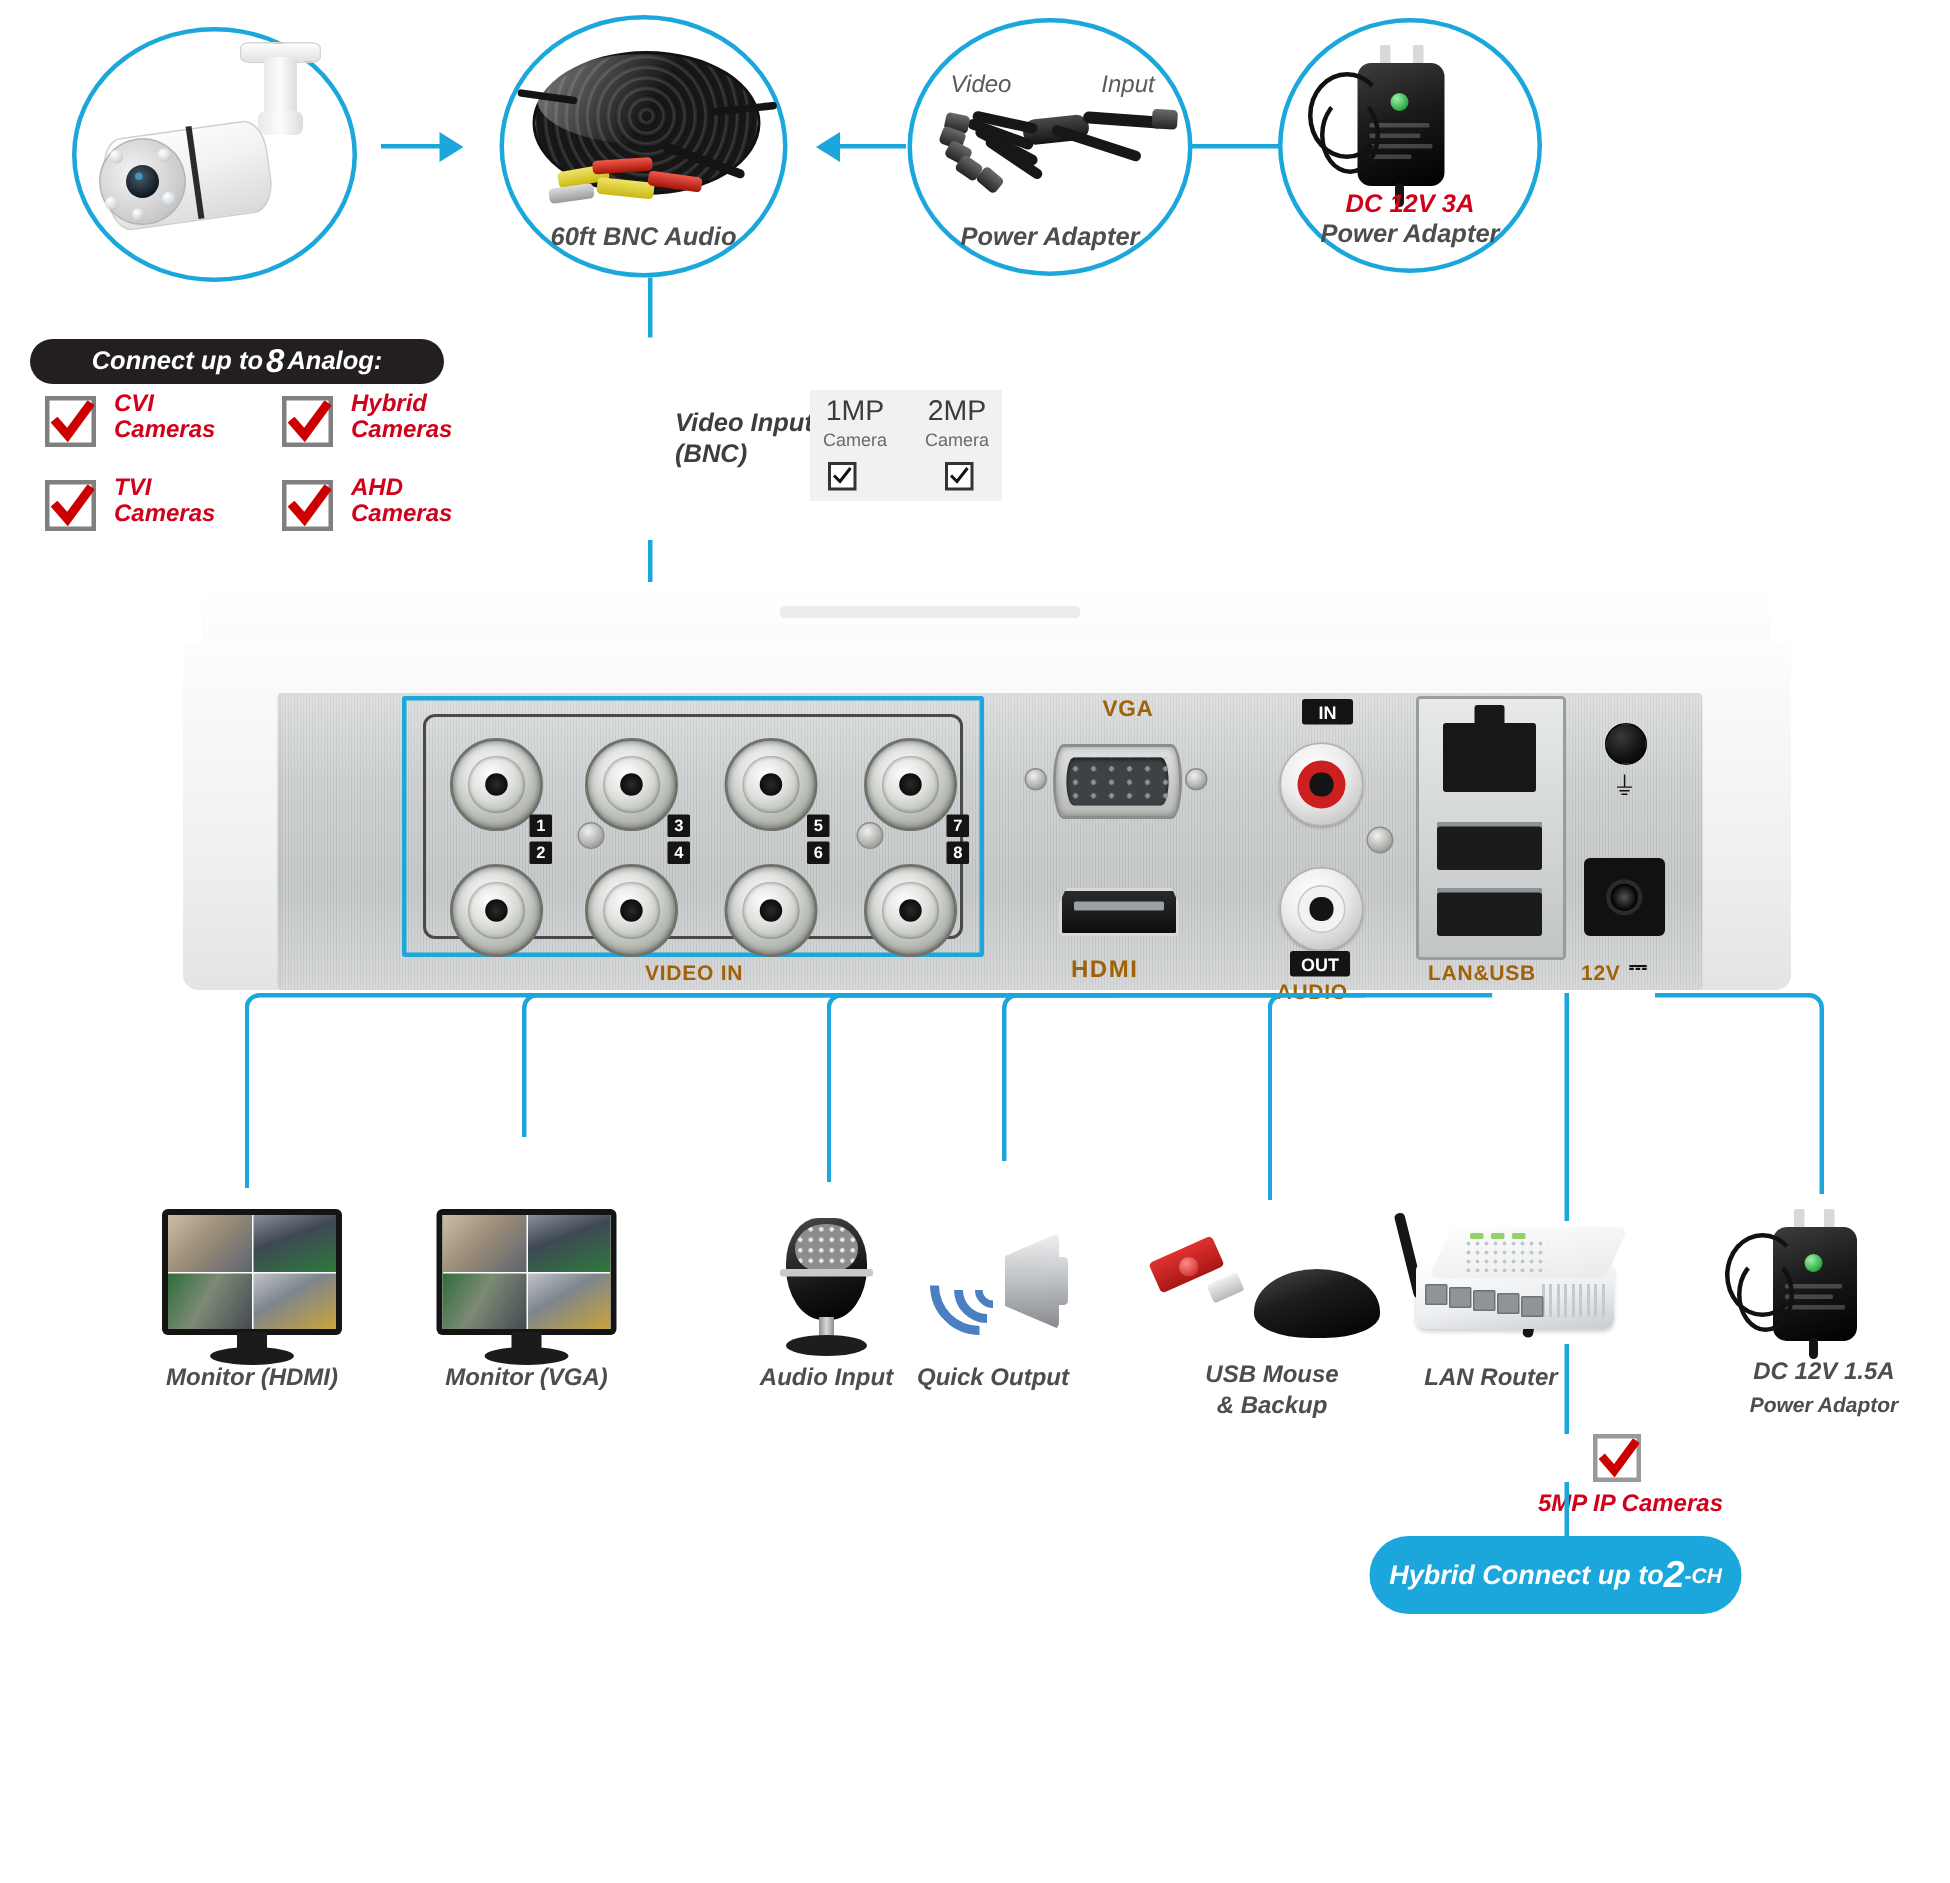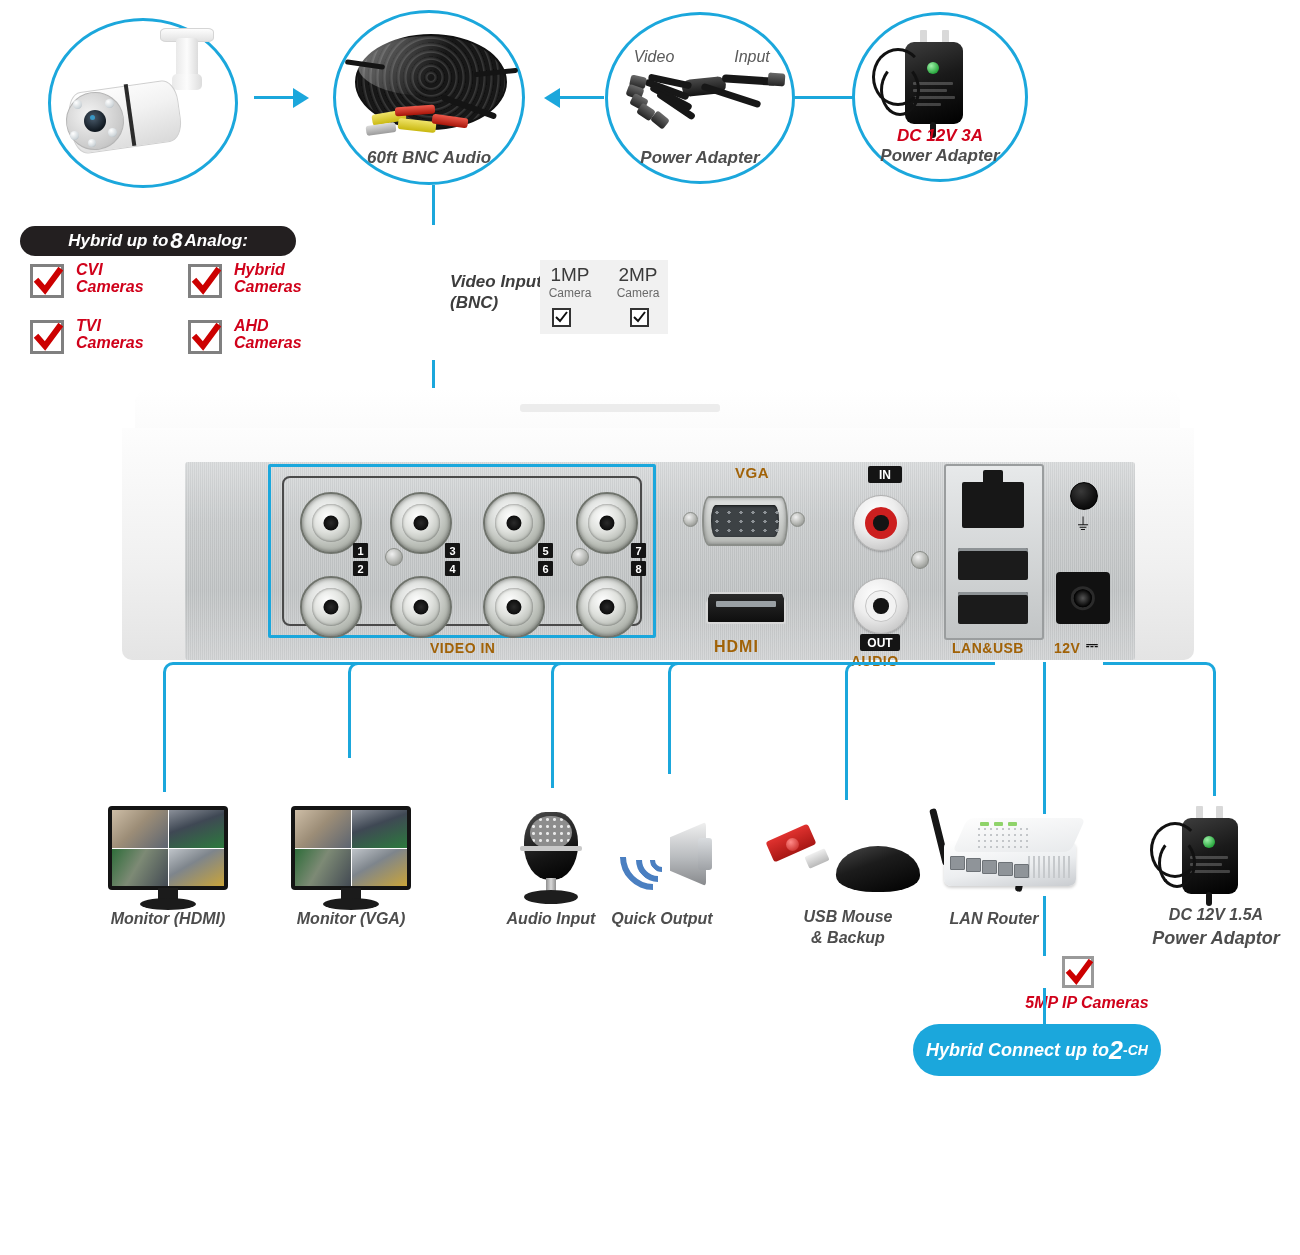--- a/index.html
+++ b/index.html
@@ -270,21 +270,21 @@
     <div class="pa-cord" style="left:880px;top:64px;width:34px;height:46px;border-color:transparent #111 #111 #111;"></div>
     <div class="cord" style="left:930px;top:122px;width:6px;height:16px;"></div>
   </div>
   <div class="circ-label red-label" style="left:852px;top:126px;width:176px;font-size:17px;">DC 12V 3A</div>
   <div class="circ-label" style="left:852px;top:146px;width:176px;font-size:17px;">Power Adapter</div>
 
   <div class="vline" style="left:432px;top:185px;height:40px;"></div>
   <div class="vline" style="left:432px;top:360px;height:145px;"></div>
 
   <div class="pill-dark" style="left:20px;top:226px;width:276px;height:30px;font-size:17px;">
-    <span>Hybrid up to </span>
+    <span>Connect up to </span>
       <span style="font-size:22px;padding:0 2px;">8</span>
       <span> Analog:</span>
   </div>
 
   <div class="chk" style="left:30px;top:264px;width:34px;height:34px;">
     <svg width="30" height="30" viewBox="0 0 30 30">
       <path d="M5 15 L12 23 L26 4" stroke="#CC0000" stroke-width="6" fill="none" stroke-linecap="square"></path>
     </svg>
   </div>
   <div class="chk-label" style="left:76px;top:261px;font-size:16px;">
@@ -531,21 +531,21 @@
     <div class="pa-body" style="left:1182px;top:818px;width:56px;height:76px;"></div>
     <div class="pa-led" style="left:1203px;top:836px;width:12px;height:12px;"></div>
     <div class="pa-txt" style="left:1190px;top:856px;width:38px;height:3px;"></div>
     <div class="pa-txt" style="left:1190px;top:863px;width:32px;height:3px;"></div>
     <div class="pa-txt" style="left:1190px;top:870px;width:40px;height:3px;"></div>
     <div class="pa-cord" style="left:1150px;top:822px;width:44px;height:50px;border-color:#111 transparent #111 #111;"></div>
     <div class="pa-cord" style="left:1158px;top:838px;width:32px;height:44px;border-color:transparent #111 #111 #111;"></div>
     <div class="cord" style="left:1206px;top:892px;width:6px;height:14px;"></div>
   </div>
   <div class="dev-label red-label" style="left:1140px;top:906px;width:152px;font-size:16px;">DC 12V 1.5A</div>
-  <div class="dev-label" style="left:1140px;top:928px;width:152px;font-size:18px;">Power Adaptor</div>
+  <div class="dev-label" style="left:1140px;top:928px;width:152px;font-size:14px;">Power Adaptor</div>
 
   <div class="vline" style="left:1043px;top:896px;height:60px;"></div>
   <div class="chk" style="left:1062px;top:956px;width:32px;height:32px;border-color:#9a9a9a;">
     <svg width="28" height="28" viewBox="0 0 30 30">
       <path d="M5 15 L12 23 L26 4" stroke="#CC0000" stroke-width="6" fill="none" stroke-linecap="square"></path>
     </svg>
   </div>
   <div class="abs it red-label" style="left:1002px;top:994px;width:170px;text-align:center;font-size:16px;">5MP IP Cameras</div>
   <div class="vline" style="left:1043px;top:988px;height:38px;"></div>
 

